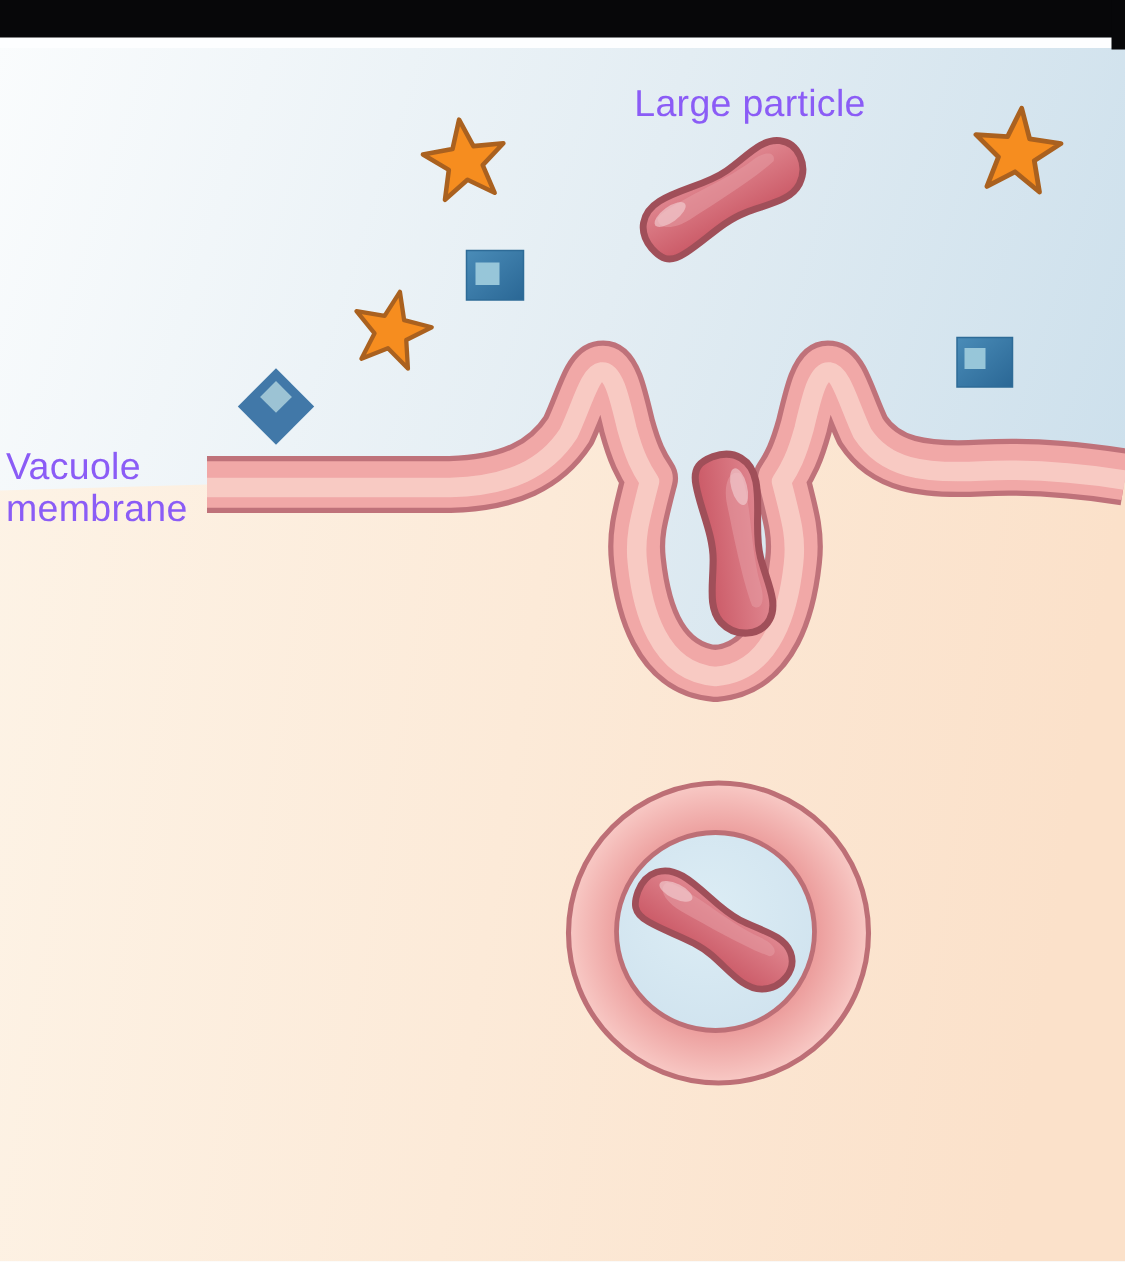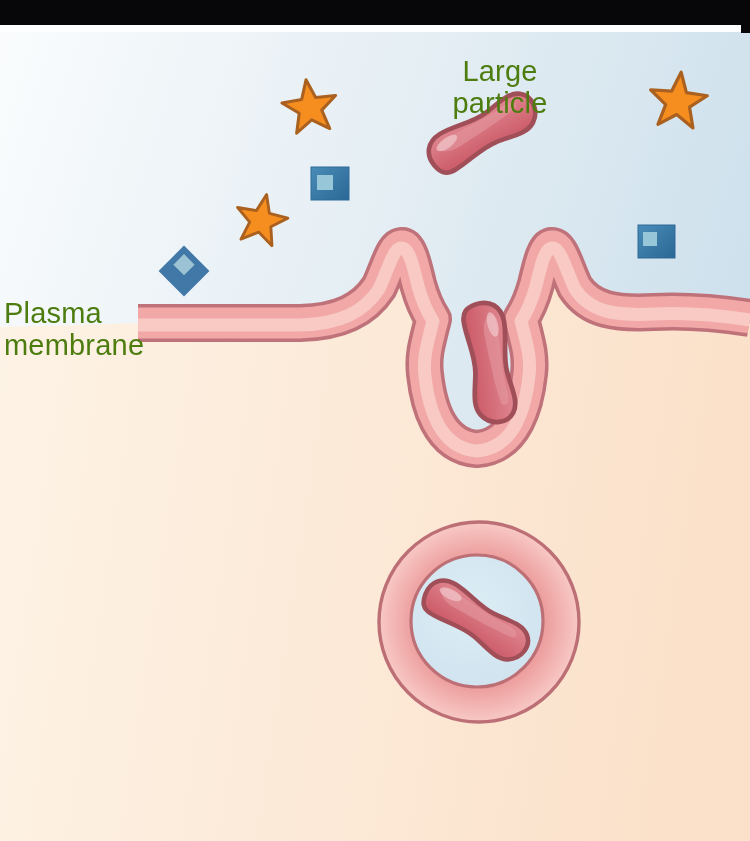--- a/index.html
+++ b/index.html
@@ -6,22 +6,22 @@
   .canvas{
     position:relative;
     width:750px;height:841px;
     overflow:hidden;
     font-family:"Liberation Sans", sans-serif;
     background:#ffffff;
   }
   .canvas svg{position:absolute;left:0;top:0;display:block;}
   .label{
     position:absolute;
-    color:#4d7c0f;
-    font-size:29px;
+    color:#8b5cf6;
+    font-size:25px;
     line-height:1.12;
     letter-spacing:0.2px;
   }
   .label-large-particle{left:420px;top:55px;width:160px;text-align:center;}
   .label-plasma-membrane{left:4px;top:297px;width:128px;text-align:left;}
   .label-vacuole{left:400px;top:731px;width:155px;text-align:center;}
 </style>
 </head>
 <body>
 
@@ -158,15 +158,15 @@
     <g transform="translate(184,271) rotate(45)">
       <rect x="-18" y="-18" width="36" height="36" fill="#4178a8"></rect>
       <rect x="-12" y="-12" width="15" height="15" fill="#9cc3d4"></rect>
     </g>
 
     <rect x="0" y="0" width="750" height="25" fill="#070709"></rect>
     <rect x="741" y="0" width="9" height="33" fill="#070709"></rect>
   </svg>
 
   <div class="label label-large-particle">Large particle</div>
-  <div class="label label-plasma-membrane">Plasma membrane</div>
+  <div class="label label-plasma-membrane">Vacuole membrane</div>
 
 </div>
 
 </body></html>

